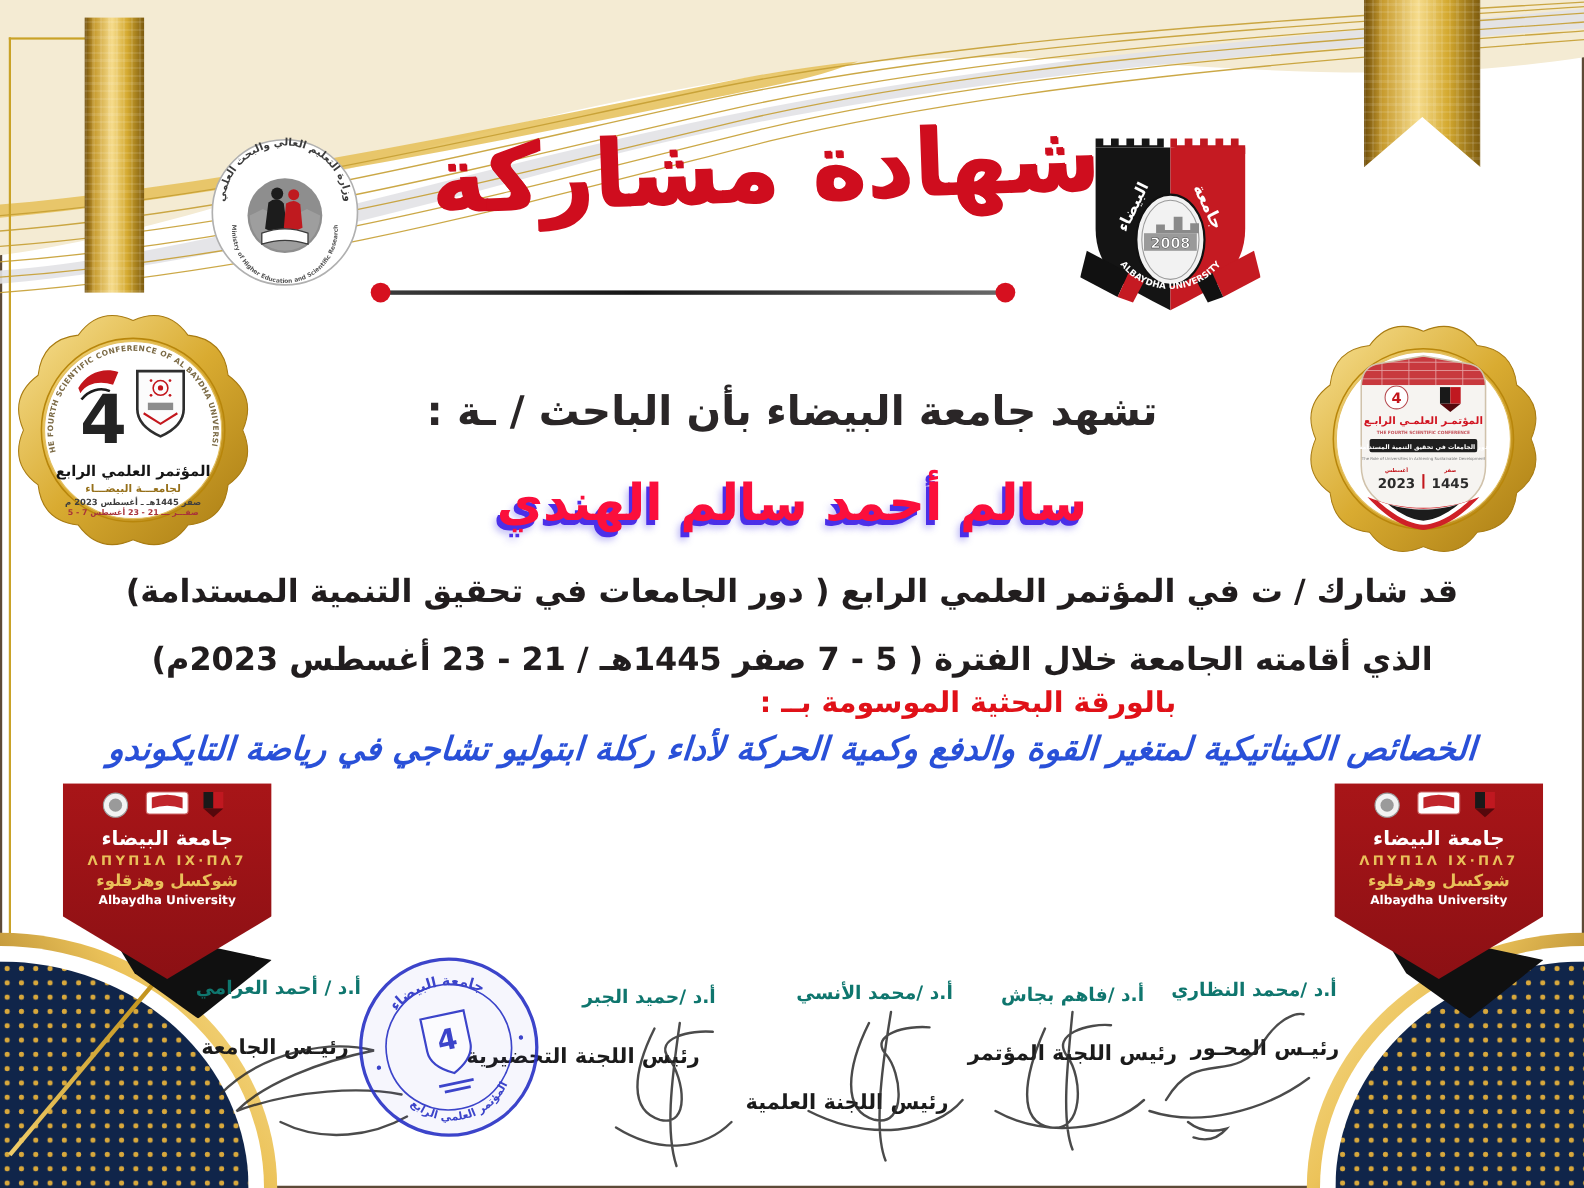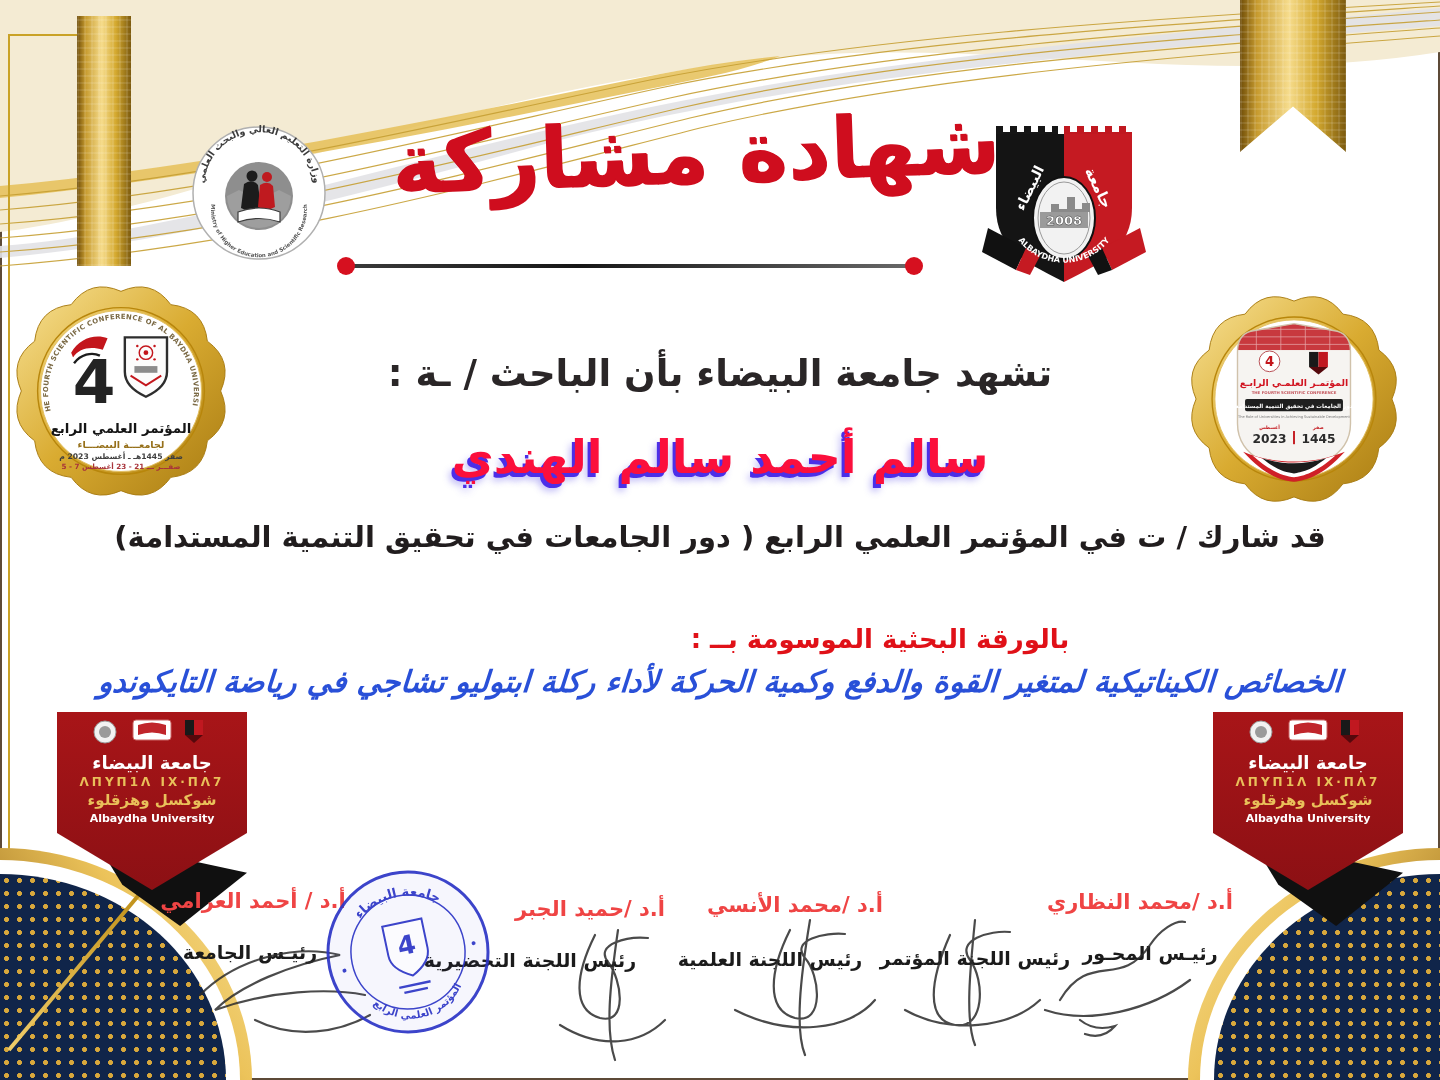--- a/index.html
+++ b/index.html
@@ -74,21 +74,21 @@
   .banner-shield{position:absolute;left:0;top:0;width:190px;height:178px;z-index:2;
     background:linear-gradient(#a81518,#8c1014);text-align:center;
     clip-path:polygon(0 0,100% 0,100% 68%,50% 100%,0 68%);}
   .b-ar{color:#fff;font-size:18px;font-weight:bold;margin-top:0;}
   .b-musnad{color:#e9c05a;font-size:12px;font-weight:bold;letter-spacing:3px;margin-top:2px;}
   .b-tag{color:#e9c05a;font-size:15px;font-weight:bold;margin-top:2px;}
   .b-en{color:#fff;font-size:11px;font-weight:bold;margin-top:3px;}
 
   
   .sig{z-index:5;text-align:center;font-weight:bold;white-space:nowrap;}
-  .sig-name{font-size:21px;color:#ef4444;}
+  .sig-name{font-size:17px;color:#0f766e;}
   .sig-title{font-size:19px;color:#1b1b1b;}
   .scribbles{left:0;top:860px;z-index:6;}
   .stamp{left:318px;top:862px;width:180px;height:180px;z-index:6;opacity:.92;}
 </style>
 </head>
 <body>
 
 <div class="stage">
 
   <svg class="abs waves" width="1440" height="300" viewBox="0 0 1440 300">
@@ -245,20 +245,21 @@
     <text x="-26" y="47" font-size="13" font-weight="bold" fill="#2b2b2b" text-anchor="middle">2023</text>
     <text x="26" y="47" font-size="13" font-weight="bold" fill="#2b2b2b" text-anchor="middle">1445</text>
     <path d="M-54,56 C-20,70 20,70 54,56 C30,82 14,86 0,88 C-14,86 -30,82 -54,56 Z" fill="#cf2027"></path>
     <path d="M-44,60 C-15,70 15,70 44,60 C24,78 10,82 0,83 C-10,82 -24,78 -44,60 Z" fill="#fff"></path>
     <path d="M-34,63 C-10,70 10,70 34,63 C18,76 8,78 0,79 C-8,78 -18,76 -34,63 Z" fill="#1c1c1c"></path>
   </svg>
 
   <div class="abs t certify" dir="rtl">تشهد جامعة البيضاء بأن الباحث / ـة :</div>
   <div class="abs t rname" dir="rtl">سالم أحمد سالم الهندي</div>
   <div class="abs t partline" dir="rtl">قد شارك / ت  في المؤتمر العلمي الرابع ( دور الجامعات في تحقيق التنمية المستدامة)</div>
+  <div class="abs t periodline" dir="rtl">الذي أقامته الجامعة خلال الفترة ( 5 - 7  صفر 1445هـ / 21 -  23 أغسطس 2023م)</div>
   <div class="abs t paperlabel" dir="rtl">بالورقة البحثية الموسومة بــ :</div>
   <div class="abs t papertitle" dir="rtl">الخصائص الكيناتيكية لمتغير القوة والدفع وكمية الحركة لأداء ركلة ابتوليو تشاجي في رياضة التايكوندو</div>
 
   <div class="banner" style="left:57px;top:712px">
     <div class="banner-tail"></div>
     <div class="banner-shield">
       <svg width="130" height="32" viewBox="0 0 130 32" style="margin-top:4px">
         <circle cx="18" cy="16" r="11" fill="#f2f2f2" stroke="#999"></circle>
           <circle cx="18" cy="16" r="6" fill="#9a9a9a"></circle>
         <rect x="46" y="4" width="38" height="20" rx="3" fill="#fff" stroke="#c66"></rect>
@@ -287,23 +288,24 @@
       </svg>
       <div class="b-ar">جامعة البيضاء</div>
       <div class="b-musnad">ΛΠΥΠ1Λ ΙΧ·ΠΛ7</div>
       <div class="b-tag">شوكسل وهزقلوء</div>
       <div class="b-en">Albaydha University</div>
     </div>
   </div>
 
   <div class="abs sig sig-name" style="left:1010px;top:890px;width:260px" dir="rtl">أ.د /محمد النظاري</div>
   <div class="abs sig sig-title" style="left:1020px;top:942px;width:260px" dir="rtl">رئيـس المحـور</div>
+  <div class="abs sig sig-name" style="left:845px;top:895px;width:260px" dir="rtl">أ.د /فاهم بجاش</div>
   <div class="abs sig sig-title" style="left:845px;top:947px;width:260px" dir="rtl">رئيس اللجنة المؤتمر</div>
   <div class="abs sig sig-name" style="left:665px;top:893px;width:260px" dir="rtl">أ.د /محمد الأنسي</div>
-  <div class="abs sig sig-title" style="left:640px;top:948px;width:260px" dir="rtl">رئيس اللجنة العلمية</div>
+  <div class="abs sig sig-title" style="left:640px;top:991px;width:260px" dir="rtl">رئيس اللجنة العلمية</div>
   <div class="abs sig sig-name" style="left:460px;top:897px;width:260px" dir="rtl">أ.د /حميد الجبر</div>
   <div class="abs sig sig-title" style="left:400px;top:949px;width:260px" dir="rtl">رئيس اللجنة التحضيرية</div>
   <div class="abs sig sig-name" style="left:123px;top:889px;width:260px" dir="rtl">أ.د / أحمد العرامي</div>
   <div class="abs sig sig-title" style="left:120px;top:941px;width:260px" dir="rtl">رئيـس الجامعة</div>
 
   <svg class="abs scribbles" width="1440" height="220" viewBox="0 0 1440 220">
     <g stroke="#2b2b2b" stroke-width="2.2" fill="none" opacity=".85" stroke-linecap="round">
       <path d="M1060,140 C1090,90 1120,130 1150,85 C1160,70 1175,60 1185,62 M1045,150 C1090,165 1150,150 1190,120 M1080,160 q15,12 35,6 q-12,14 -30,8"></path>
       <path d="M950,75 C930,120 925,160 955,165 C985,170 985,120 970,100 C955,80 990,70 1010,72 M905,150 C950,175 1010,168 1040,140 M975,60 C970,110 965,160 975,185"></path>
       <path d="M790,70 C770,110 765,150 795,158 C825,165 820,115 805,98 C790,80 825,72 845,74 M735,150 C790,178 850,170 875,140 M810,60 C800,120 795,170 805,195"></path>

